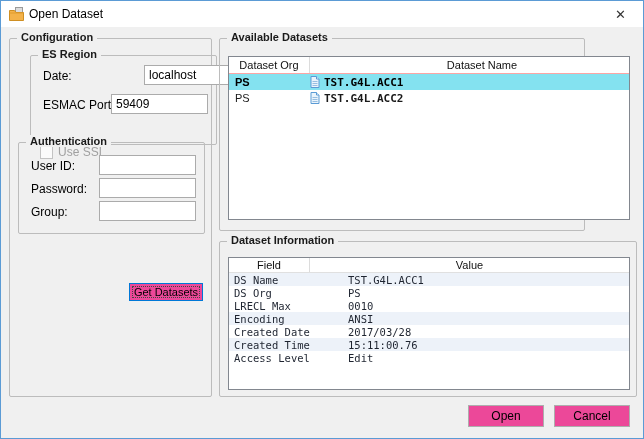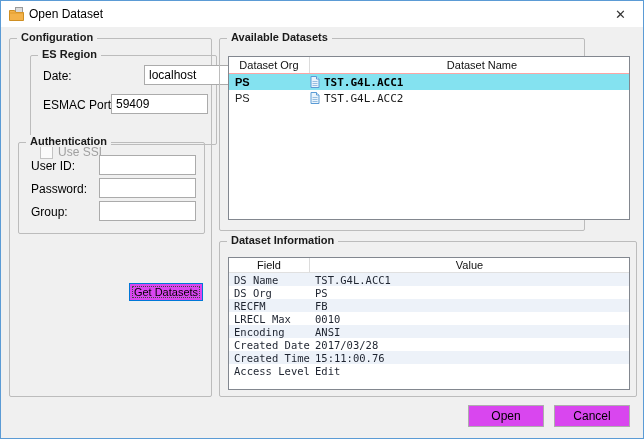--- a/index.html
+++ b/index.html
@@ -58,21 +58,21 @@
   .checkbox-box {
     width: 13px; height: 13px;
     border: 1px solid #c3c3c3; background: #fbfbfb;
     display: inline-block;
   }
   .checkbox-label { font-size: 12px; color: #a0a0a0; }
 
   
   .btn {
     position: absolute;
-    background: #d946ef;
+    background: #ec4899;
     border: 1px solid #adadad;
     font-family: "Liberation Sans", sans-serif;
     font-size: 12px; color: #000;
     display: flex; align-items: center; justify-content: center;
     cursor: default;
   }
   .btn.default-btn {
     border: 1px solid #0078d7;
     outline: 1px dotted #444; outline-offset: -4px;
     font-size: 11px;
@@ -89,40 +89,40 @@
   .list-header .col1 {
     width: 81px; border-right: 1px solid #dcdcdc;
     font-size: 11px; color: #111; text-align: center; line-height: 16px;
   }
   .list-header .col2 { flex: 1; font-size: 11px; color: #111; text-align: center; line-height: 16px; }
 
   .ad-row { display: flex; height: 16px; align-items: center; }
   .ad-org { width: 81px; padding-left: 6px; font-size: 11px; color: #1a1a1a; }
   .ad-name {
     flex: 1; display: flex; align-items: center; gap: 4px;
-    font-family: "DejaVu Sans Mono", monospace; font-size: 11px; color: #1a1a1a;
+    font-family: "DejaVu Sans Mono", monospace; font-size: 11px; color: #1a1a1a; font-weight: bold;
   }
   .ad-row.selected .ad-org, .ad-row.selected .ad-name { font-weight: bold; color: #000; }
   .doc-icon { flex: 0 0 auto; }
 
   
   .info-table {
     position: absolute;
     background: #fff;
     border: 1px solid #82878f;
     overflow: hidden;
   }
   .info-header { display: flex; height: 15px; border-bottom: 1px solid #e0e0e0; }
   .info-header .col1 {
     width: 81px; border-right: 1px solid #dcdcdc;
     font-size: 11px; color: #111; text-align: center; line-height: 14px;
   }
   .info-header .col2 { flex: 1; font-size: 11px; color: #111; text-align: center; line-height: 14px; }
 
-  .info-row { display: flex; height: 13px; align-items: center; }
+  .info-row { display: flex; height: 13px; align-items: center; gap: 33px; }
   .info-field {
     width: 81px; padding-left: 5px;
     font-family: "DejaVu Sans Mono", monospace; font-size: 10.5px; color: #1e2430;
     white-space: nowrap; overflow: hidden;
   }
   .info-value {
     flex: 1; padding-left: 5px;
     font-family: "DejaVu Sans Mono", monospace; font-size: 10.5px; color: #1e2430;
     white-space: nowrap;
   }
@@ -211,24 +211,20 @@
       </div>
       <div>
           <div class="info-row" style="background: rgb(237, 242, 249);">
             <span class="info-field">DS Name</span>
             <span class="info-value">TST.G4L.ACC1</span>
           </div>
           <div class="info-row">
             <span class="info-field">DS Org</span>
             <span class="info-value">PS</span>
           </div>
-          <div class="info-row" style="background: rgb(237, 242, 249);">
-            <span class="info-field">RECFM</span>
-            <span class="info-value">FB</span>
-          </div>
           <div class="info-row">
             <span class="info-field">LRECL Max</span>
             <span class="info-value">0010</span>
           </div>
           <div class="info-row" style="background: rgb(237, 242, 249);">
             <span class="info-field">Encoding</span>
             <span class="info-value">ANSI</span>
           </div>
           <div class="info-row">
             <span class="info-field">Created Date</span>

